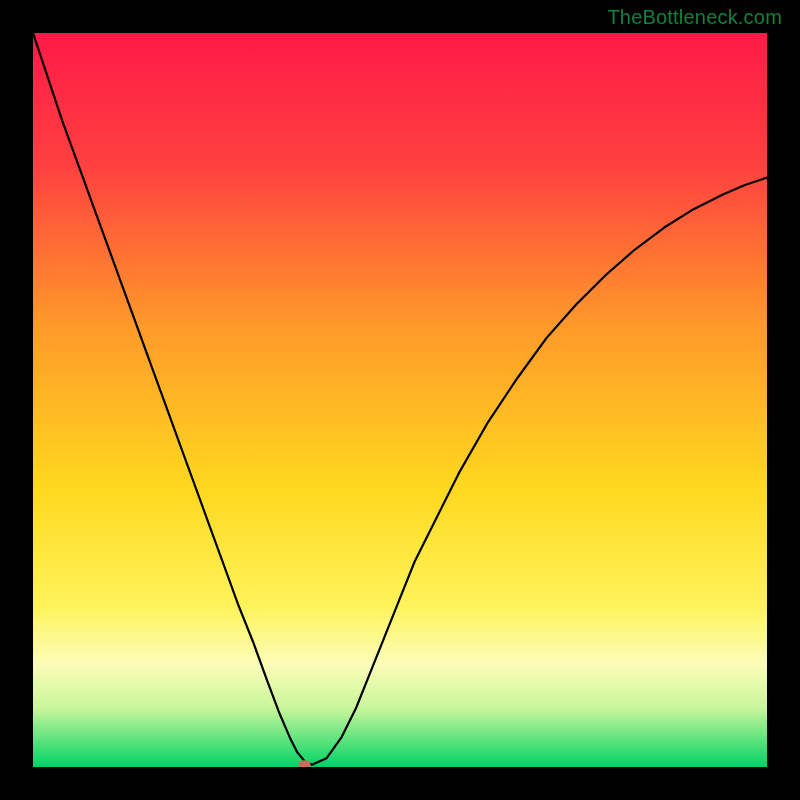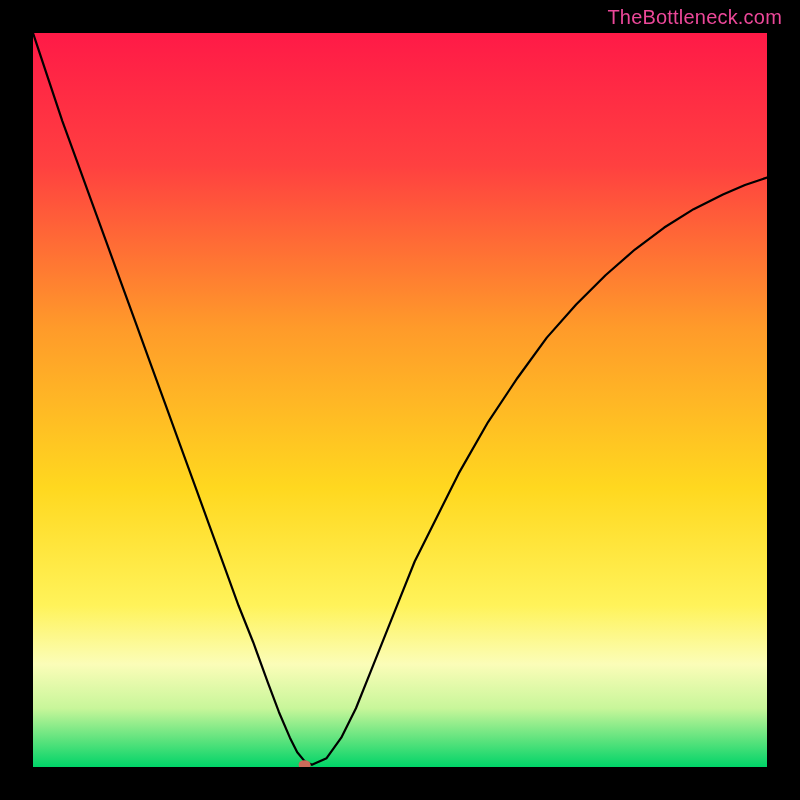--- a/index.html
+++ b/index.html
@@ -13,21 +13,21 @@
   }
   .container {
     position: relative;
     width: 800px;
     height: 800px;
   }
   .watermark {
     position: absolute;
     top: 6px;
     right: 18px;
-    color: #ec4899;
+    color: #15803d;
     font-size: 20px;
     font-weight: 500;
     z-index: 5;
     letter-spacing: 0.2px;
   }
   .plot-wrap {
     position: absolute;
     left: 33px;
     top: 33px;
     width: 734px;

